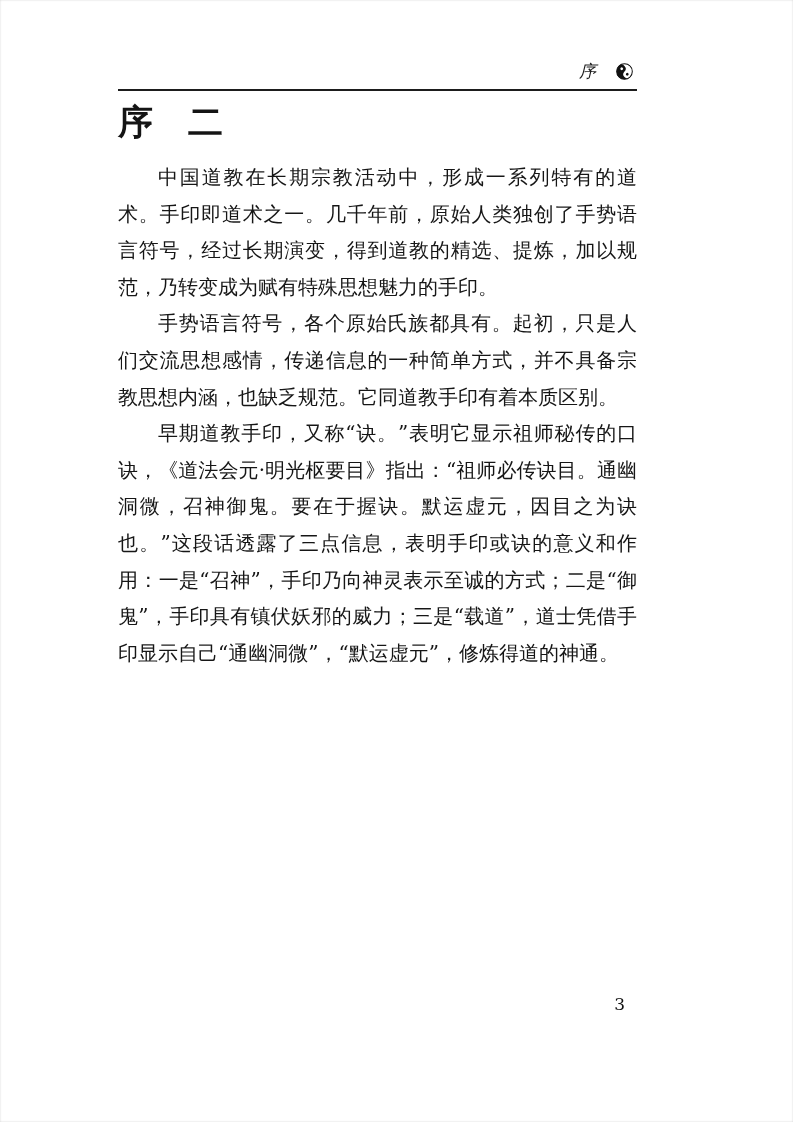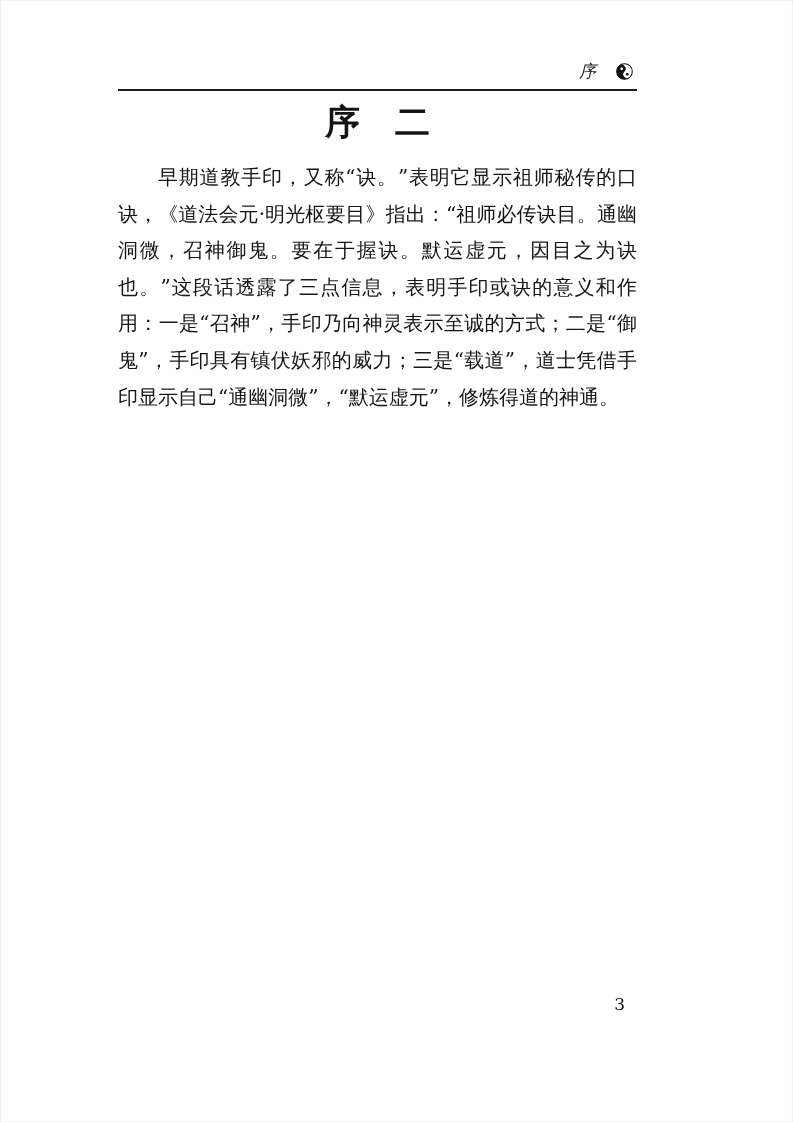--- a/index.html
+++ b/index.html
@@ -48,21 +48,21 @@
     left: 118px;
     width: 519px;
     height: 2px;
     background: #1d1d1d;
   }
   .doc-title {
     position: absolute;
     top: 99px;
     left: 118px;
     width: 519px;
-    text-align: center;
+    text-align: left;
     font-size: 35px;
     font-weight: bold;
     font-family: "DejaVu Sans", "Liberation Sans", sans-serif;
     color: #141414;
     white-space: pre;
   }
   .body-text {
     position: absolute;
     top: 159px;
     left: 118px;
@@ -103,18 +103,20 @@
         <circle cx="50" cy="73" r="8" fill="#ffffff"></circle>
       </svg>
     </span>
   </div>
 
   <div class="head-rule"></div>
 
   <div class="doc-title">序　二</div>
 
   <div class="body-text">
+    <p>中国道教在长期宗教活动中，形成一系列特有的道术。手印即道术之一。几千年前，原始人类独创了手势语言符号，经过长期演变，得到道教的精选、提炼，加以规范，乃转变成为赋有特殊思想魅力的手印。</p>
+    <p>手势语言符号，各个原始氏族都具有。起初，只是人们交流思想感情，传递信息的一种简单方式，并不具备宗教思想内涵，也缺乏规范。它同道教手印有着本质区别。</p>
     <p>早期道教手印，又称“诀。”表明它显示祖师秘传的口诀，《道法会元·明光枢要目》指出：“祖师必传诀目。通幽洞微，召神御鬼。要在于握诀。默运虚元，因目之为诀也。”这段话透露了三点信息，表明手印或诀的意义和作用：一是“召神”，手印乃向神灵表示至诚的方式；二是“御鬼”，手印具有镇伏妖邪的威力；三是“载道”，道士凭借手印显示自己“通幽洞微”，“默运虚元”，修炼得道的神通。</p>
   </div>
 
   <div class="page-number">3</div>
 
 </div>
 
 </body></html>

